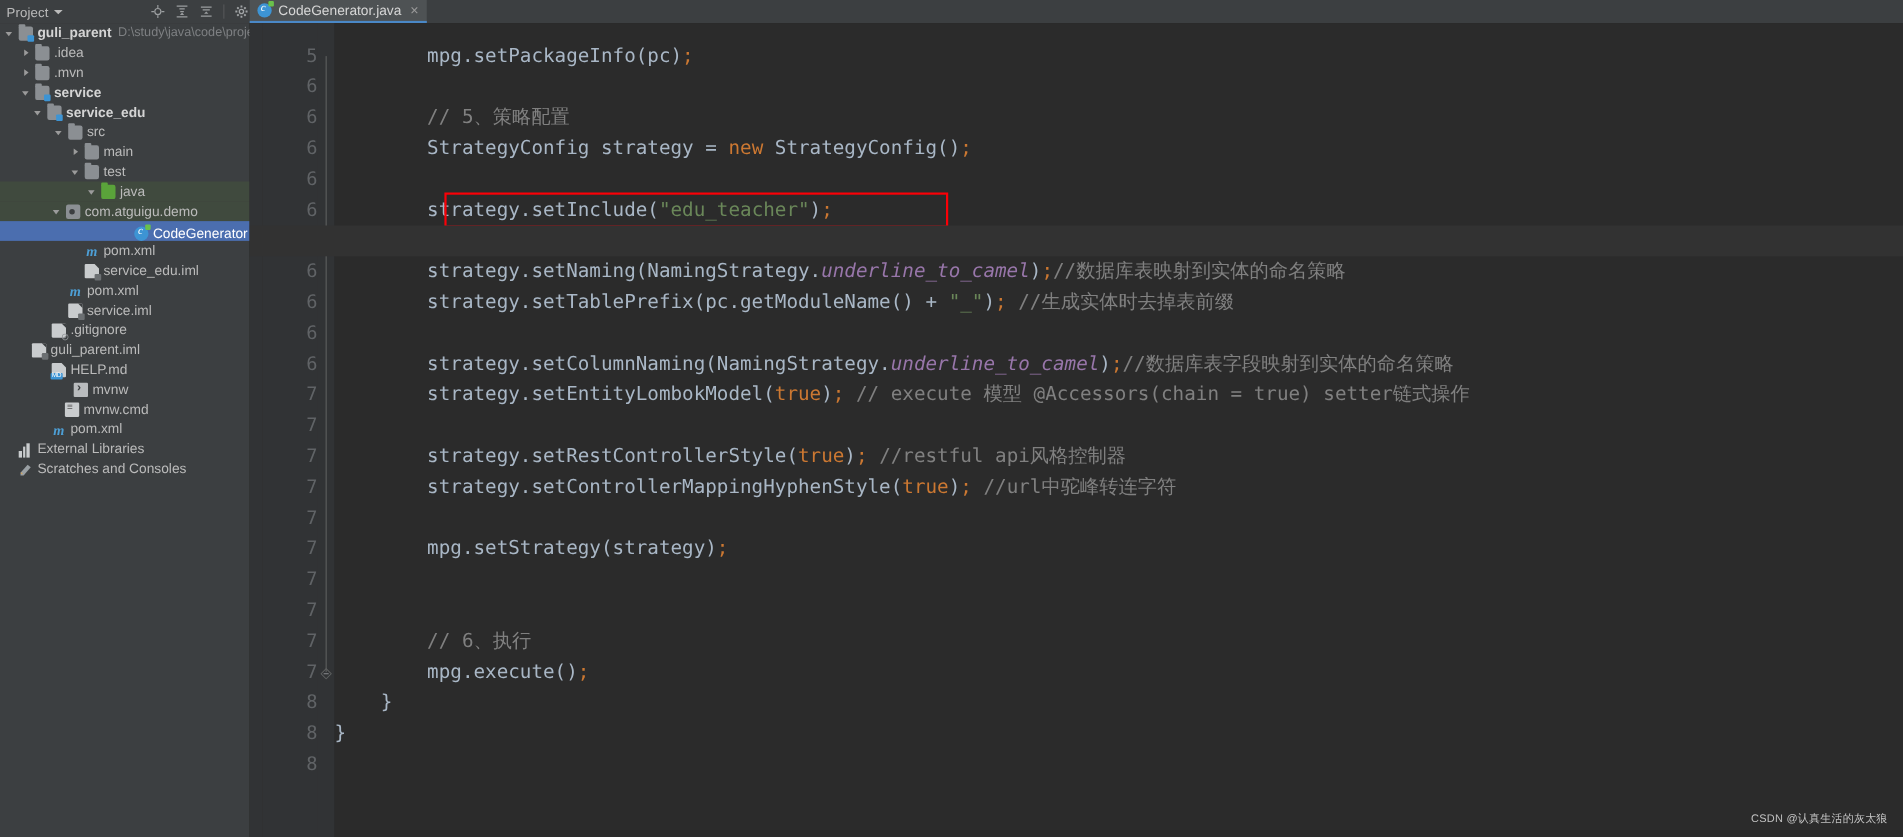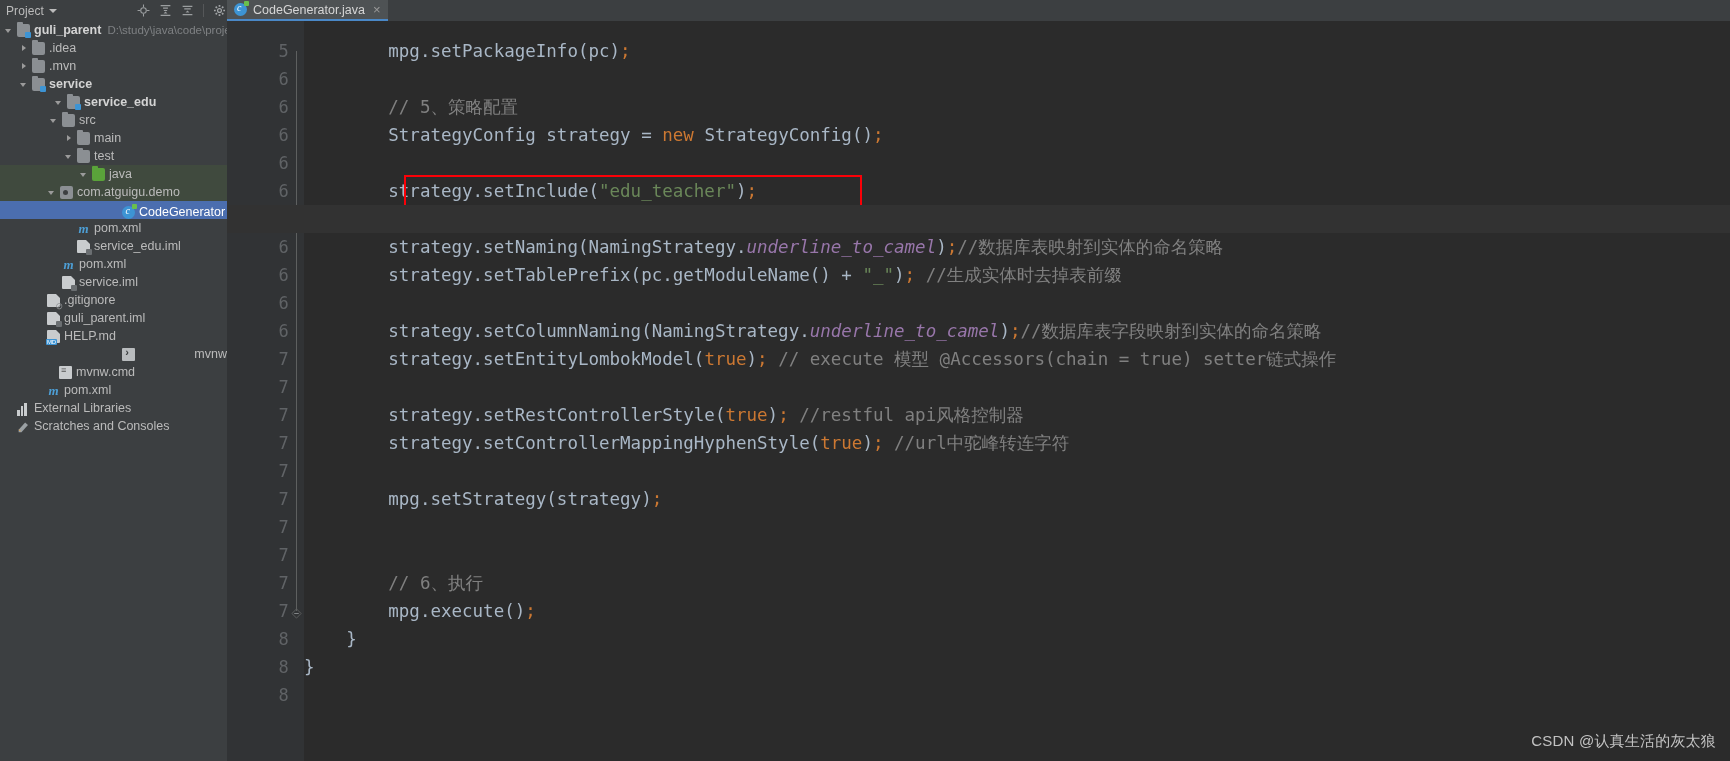--- a/index.html
+++ b/index.html
@@ -171,21 +171,21 @@
   .redbox{
     position:absolute; border:2px solid #fb0007; pointer-events:none;
   }
   .foldmark{
     position:absolute; width:11px; height:11px; left:2px;
   }
   .foldline{
     position:absolute; left:7px; width:1px; background:#5e6060;
   }
   .watermark{
-    position:absolute; right:14px; bottom:10px; color:#cfcfcf; font-size:15px;
+    position:absolute; right:14px; bottom:10px; color:#cfcfcf; font-size:10px;
     font-family:"Liberation Sans", sans-serif; letter-spacing:.2px; opacity:.92;
   }
 </style>
 </head>
 <body>
 
 <div class="app">
 
   <div class="topbar">
     <div class="proj-header">
@@ -250,21 +250,21 @@
         </span>
         <span class="lbl">.mvn</span>
       </div>
       <div class="row" style="padding-left: 19px;">
         <span class="twisty down"></span>
         <span style="display: inline-flex; align-items: center;">
           <span class="ic ic-folder ic-module"></span>
         </span>
         <span class="lbl b">service</span>
       </div>
-      <div class="row" style="padding-left: 54px;">
+      <div class="row" style="padding-left: 30px;">
         <span class="twisty down"></span>
         <span style="display: inline-flex; align-items: center;">
           <span class="ic ic-folder ic-module"></span>
         </span>
         <span class="lbl b">service_edu</span>
       </div>
       <div class="row" style="padding-left: 49px;">
         <span class="twisty down"></span>
         <span style="display: inline-flex; align-items: center;">
           <span class="ic ic-folder"></span>
@@ -334,35 +334,35 @@
         </span>
         <span class="lbl">service.iml</span>
       </div>
       <div class="row" style="padding-left: 34px;">
         <span class="twisty"></span>
         <span style="display: inline-flex; align-items: center;">
           <span class="ic ic-file ic-git"></span>
         </span>
         <span class="lbl">.gitignore</span>
       </div>
+      <div class="row" style="padding-left: 16px;">
+        <span class="twisty"></span>
+        <span style="display: inline-flex; align-items: center;">
+          <span class="ic ic-file ic-iml"></span>
+        </span>
+        <span class="lbl">guli_parent.iml</span>
+      </div>
       <div class="row" style="padding-left: 34px;">
         <span class="twisty"></span>
         <span style="display: inline-flex; align-items: center;">
-          <span class="ic ic-file ic-iml"></span>
-        </span>
-        <span class="lbl">guli_parent.iml</span>
-      </div>
-      <div class="row" style="padding-left: 34px;">
-        <span class="twisty"></span>
-        <span style="display: inline-flex; align-items: center;">
           <span class="ic ic-file ic-md"></span>
         </span>
         <span class="lbl">HELP.md</span>
       </div>
-      <div class="row" style="padding-left: 54px; justify-content: space-between;">
+      <div class="row" style="padding-left: 54px;">
         <span class="twisty"></span>
         <span style="display: inline-flex; align-items: center;">
           <span class="ic ic-sh"></span>
         </span>
         <span class="lbl">mvnw</span>
       </div>
       <div class="row" style="padding-left: 46px;">
         <span class="twisty"></span>
         <span style="display: inline-flex; align-items: center;">
           <span class="ic ic-cmd"></span>

